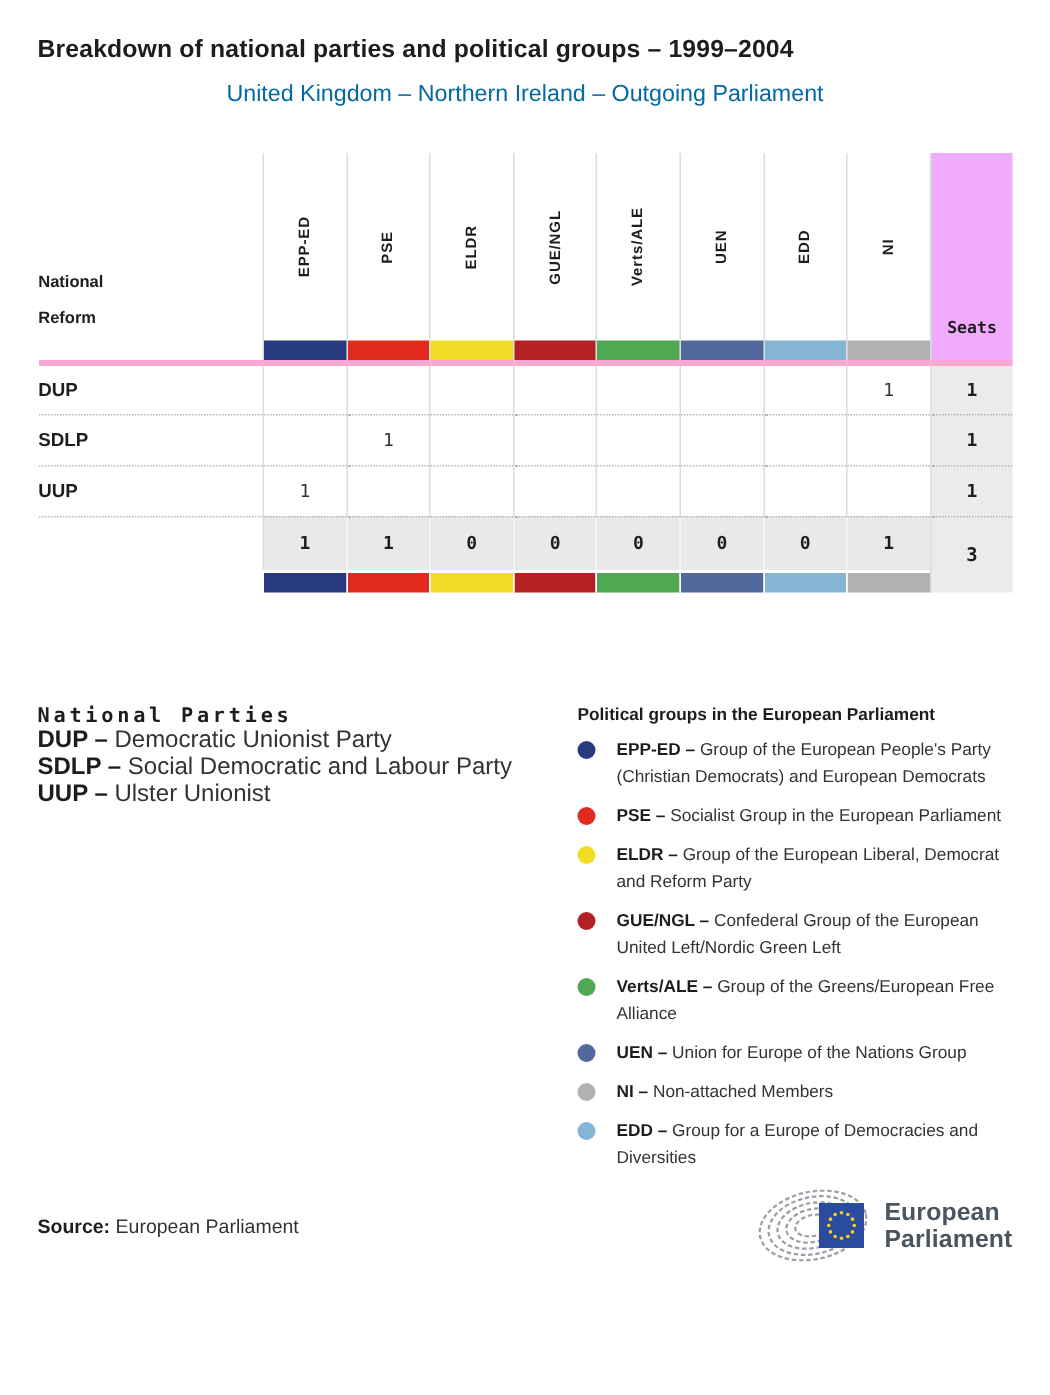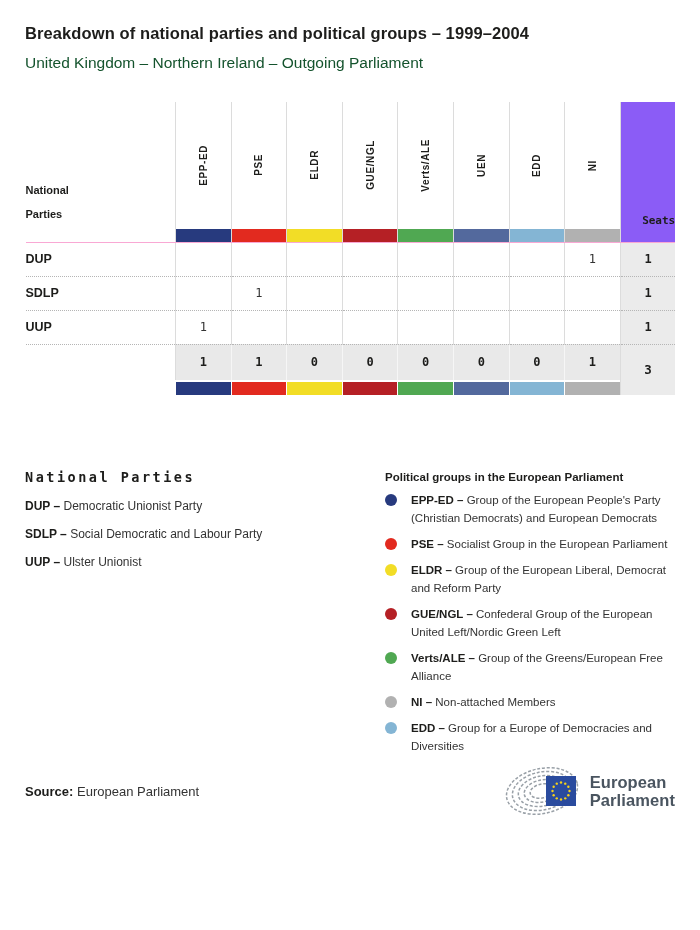--- a/index.html
+++ b/index.html
@@ -6,47 +6,47 @@
   html,body { background:#fff; }
   body {
     width:700px; height:930px;
     font-family:"Liberation Sans", sans-serif;
     color:#262626;
     overflow:hidden;
   }
   .page { padding:24px 25px 0 25px; width:700px; }
 
   h1.title { font-size:16.5px; font-weight:bold; color:#1d1d1b; letter-spacing:0.1px; }
-  .subtitle { margin-top:11px; font-size:15.5px; font-weight:400; color:#14532d; }
+  .subtitle { margin-top:11px; font-size:15.5px; font-weight:400; color:#0369a1;text-align:center; }
 
   
   table.breakdown { margin-top:30px; width:650px; border-collapse:collapse; table-layout:fixed; }
   col.c-label { width:150px; }
   col.c-grp   { width:55.6px; }
   col.c-seats { width:55px; }
 
-  thead th { border-bottom:1px solid #f9a8d4; }
+  thead th { border-bottom:4px solid #f9a8d4; }
   th.party-header {
     vertical-align:bottom; text-align:left;
     font-size:11px; font-weight:bold; color:#1d1d1b;
     padding-bottom:16px; line-height:24px;
   }
   th.group-header { position:relative; height:140px; border-left:1px solid #dcdcdc; }
   .group-label {
     position:absolute; top:0; left:0; right:0; bottom:13px;
     display:flex; align-items:center; justify-content:center;
   }
   .group-label span {
     writing-mode:vertical-rl; transform:rotate(180deg);
     font-size:10px; font-weight:bold; letter-spacing:0.6px; color:#1d1d1b;
     white-space:nowrap;
   }
   .color-bar { position:absolute; left:0; right:0; bottom:0; height:13px; }
   th.seats-header {
-    background:#8b5cf6; vertical-align:bottom; text-align:right;
+    background:#f0abfc; vertical-align:bottom; text-align:center;
     border-left:1px solid #dcdcdc;
     font-family:"DejaVu Sans Mono", monospace;
     font-size:11px; font-weight:bold; color:#1d1d1b;
     padding-bottom:15px;
   }
 
   tr.data-row { height:34px; }
   tr.data-row td { border-top:1px dotted #b5b5b5;margin-top:39px; }
   tr.data-row.first td { border-top:none; }
   td.party-name { font-size:12.5px; font-weight:bold; color:#1d1d1b; text-align:left; }
@@ -75,21 +75,21 @@
   tr.bar-row td { padding:0; border-left:1px solid #fff; vertical-align:bottom; }
   .bottom-bar { height:13px; }
 
   
   .legends { display:flex; margin-top:74px; width:650px; }
   .legend-left { width:360px; flex:0 0 360px; }
   .legend-left-header {
     font-family:"DejaVu Sans Mono", monospace;
     font-size:13.5px; font-weight:bold; letter-spacing:2.5px; color:#1d1d1b;
   }
-  .nat-item { margin-top:14px; font-size:12px; color:#333; }
+  .nat-item { font-size:16px; color:#333; }
   .nat-item .abbr { font-weight:bold; color:#1d1d1b; }
 
   .legend-right { flex:1; }
   .legend-right-header { font-size:11.5px; font-weight:bold; color:#1d1d1b; padding-top:2px; }
   .grp-item {
     position:relative; padding-left:26px; margin-top:8px;
     font-size:11.5px; line-height:18px; color:#333; max-width:300px;
   }
   .grp-item .dot {
     position:absolute; left:0; top:3px; width:12px; height:12px; border-radius:50%;
@@ -130,21 +130,21 @@
       <col class="c-grp">
         <col class="c-grp">
         <col class="c-grp">
         <col class="c-grp">
       <col class="c-seats">
     </colgroup>
     <thead>
       <tr>
         <th class="party-header">
           <div>National</div>
-          <div>Parties</div>
+          <div>Reform</div>
         </th>
         <th class="group-header">
           <div class="group-label">
               <span>EPP-ED</span>
             </div>
           <div class="color-bar" style="background-color: rgb(39, 58, 126);"></div>
         </th>
         <th class="group-header">
           <div class="group-label">
               <span>PSE</span>
@@ -293,20 +293,24 @@
         <span class="dot" style="background-color: rgb(242, 221, 38);"></span>
         <span class="abbr">ELDR –</span> <span>Group of the European Liberal, Democrat and Reform Party</span>
       </div>
       <div class="grp-item">
         <span class="dot" style="background-color: rgb(181, 32, 37);"></span>
         <span class="abbr">GUE/NGL –</span> <span>Confederal Group of the European United Left/Nordic Green Left</span>
       </div>
       <div class="grp-item">
         <span class="dot" style="background-color: rgb(80, 168, 82);"></span>
         <span class="abbr">Verts/ALE –</span> <span>Group of the Greens/European Free Alliance</span>
+      </div>
+      <div class="grp-item">
+        <span class="dot" style="background-color: rgb(83, 105, 157);"></span>
+        <span class="abbr">UEN –</span> <span>Union for Europe of the Nations Group</span>
       </div>
       <div class="grp-item">
         <span class="dot" style="background-color: rgb(177, 177, 177);"></span>
         <span class="abbr">NI –</span> <span>Non-attached Members</span>
       </div>
       <div class="grp-item">
         <span class="dot" style="background-color: rgb(132, 181, 212);"></span>
         <span class="abbr">EDD –</span> <span>Group for a Europe of Democracies and Diversities</span>
       </div>
     </div>

